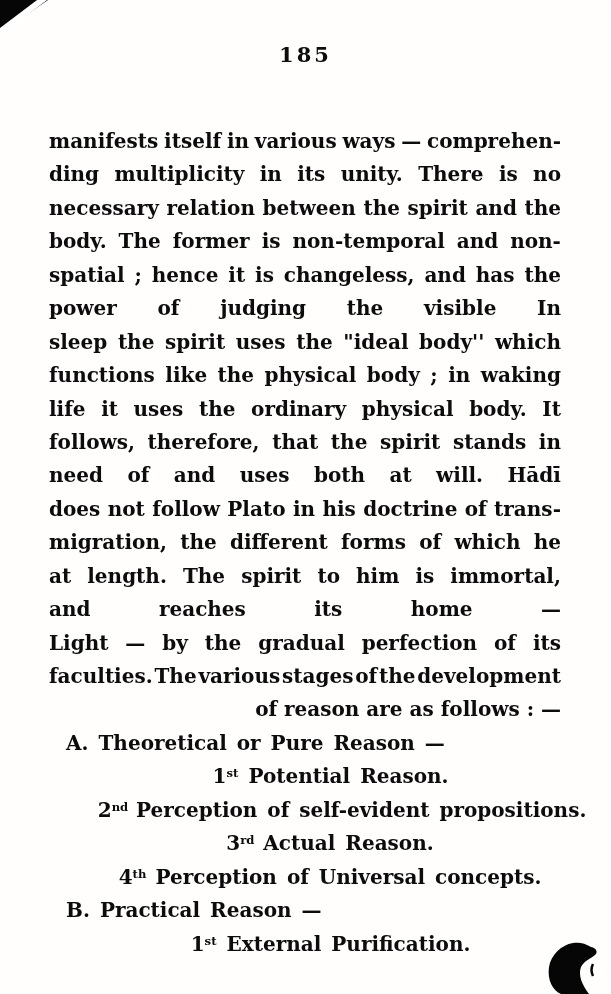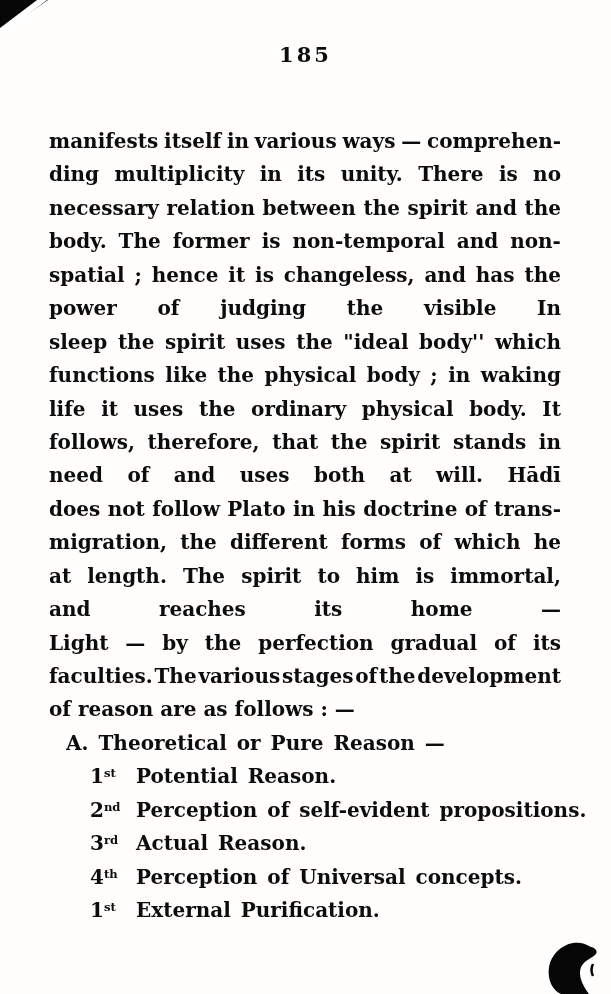--- a/index.html
+++ b/index.html
@@ -39,24 +39,24 @@
     height: 33.45px;
     line-height: 33.45px;
     white-space: nowrap;
   }
   
   .jline {
     display: flex;
     justify-content: space-between;
   }
   .jline span { flex: 0 0 auto; }
-  .pline { text-align: left; }
+  .pline { text-align: right; }
   .row { word-spacing: 3px; }
   .sec { padding-left: 17px; }
-  .itm { padding-left: 41px; }
+  .itm { padding-left: 41px; text-align: center; }
   .lab { margin-right: 10px; }
   .num {
     display: inline-block;
     min-width: 46px;
   }
   .num sup {
     font-size: 0.58em;
     vertical-align: 0.5em;
     line-height: 0;
   }
@@ -225,22 +225,22 @@
         <span>reaches</span>
         <span>its</span>
         <span>home</span>
         <span>—</span>
       </div>
     <div class="line jline">
         <span>Light</span>
         <span>—</span>
         <span>by</span>
         <span>the</span>
+        <span>gradual</span>
         <span>perfection</span>
-        <span>gradual</span>
         <span>of</span>
         <span>its</span>
       </div>
     <div class="line jline">
         <span>faculties.</span>
         <span>The</span>
         <span>various</span>
         <span>stages</span>
         <span>of</span>
         <span>the</span>
@@ -256,20 +256,23 @@
     </div>
     <div class="line row itm">
       <span class="num"><span>2</span><sup>nd</sup></span><span>Perception of self-evident propositions.</span>
     </div>
     <div class="line row itm">
       <span class="num"><span>3</span><sup>rd</sup></span><span>Actual Reason.</span>
     </div>
     <div class="line row itm">
       <span class="num"><span>4</span><sup>th</sup></span><span>Perception of Universal concepts.</span>
     </div>
+    <div class="line row sec">
+      <span class="lab">B.</span><span>Practical Reason —</span>
+    </div>
     <div class="line row itm">
       <span class="num"><span>1</span><sup>st</sup></span><span>External Purification.</span>
     </div>
 
   </div>
 
   <svg class="scan-blob" width="71" height="59" viewBox="0 0 71 59">
     <path d="M33,8 C21,10 11,20 9,32 C7,45 13,56 21,59 L49,59 C42,50 38,40 41,32 C44,26 50,24 55,20 C58,18 57,13 51,12 C45,8 39,7 33,8 Z" fill="#060606"></path>
     <path d="M53,29 C51,33 51,37 53,41" fill="none" stroke="#060606" stroke-width="2.5"></path>
   </svg>

